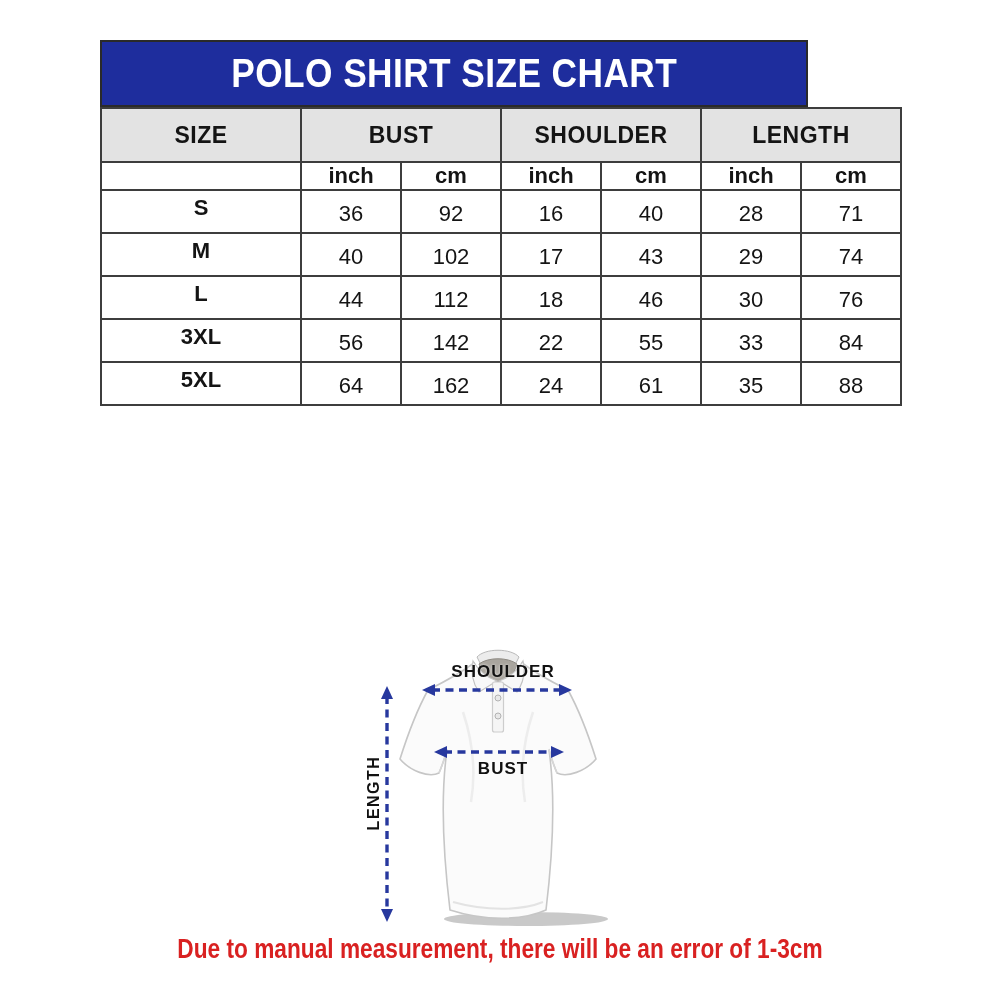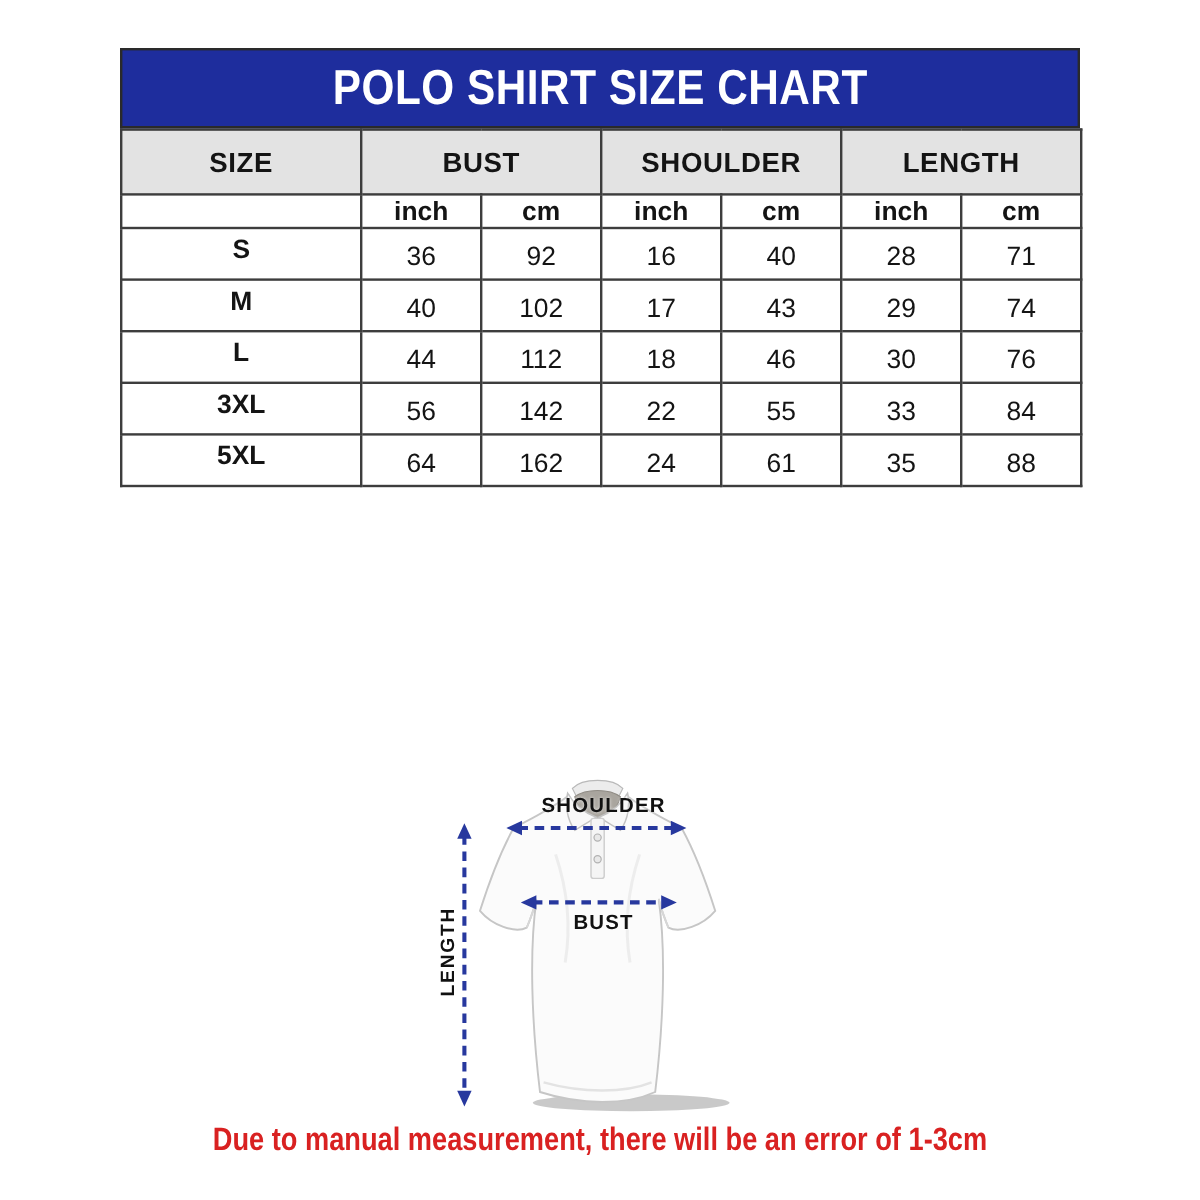--- a/index.html
+++ b/index.html
@@ -3,21 +3,21 @@
 <meta charset="utf-8">
 <style>
   html,body { margin:0; padding:0; }
   body {
     width:1000px; height:1000px; position:relative; background:#ffffff;
     font-family:"Liberation Sans", sans-serif; overflow:hidden;
   }
 
   
   .title-bar {
-    position:absolute; left:100px; top:40px; width:800px; height:67px;
+    position:absolute; left:100px; top:40px; width:708px; height:67px;
     background:#1e2d9d; border:2px solid #2a2a2a; box-sizing:border-box;
     display:flex; align-items:center; justify-content:center;
   }
   .title-text {
     color:#ffffff; font-size:41px; font-weight:bold; white-space:nowrap;
     transform:scaleX(0.86); letter-spacing:0.5px;
   }
 
   
   .size-table-wrap { position:absolute; left:100px; top:107px; width:800px; }

